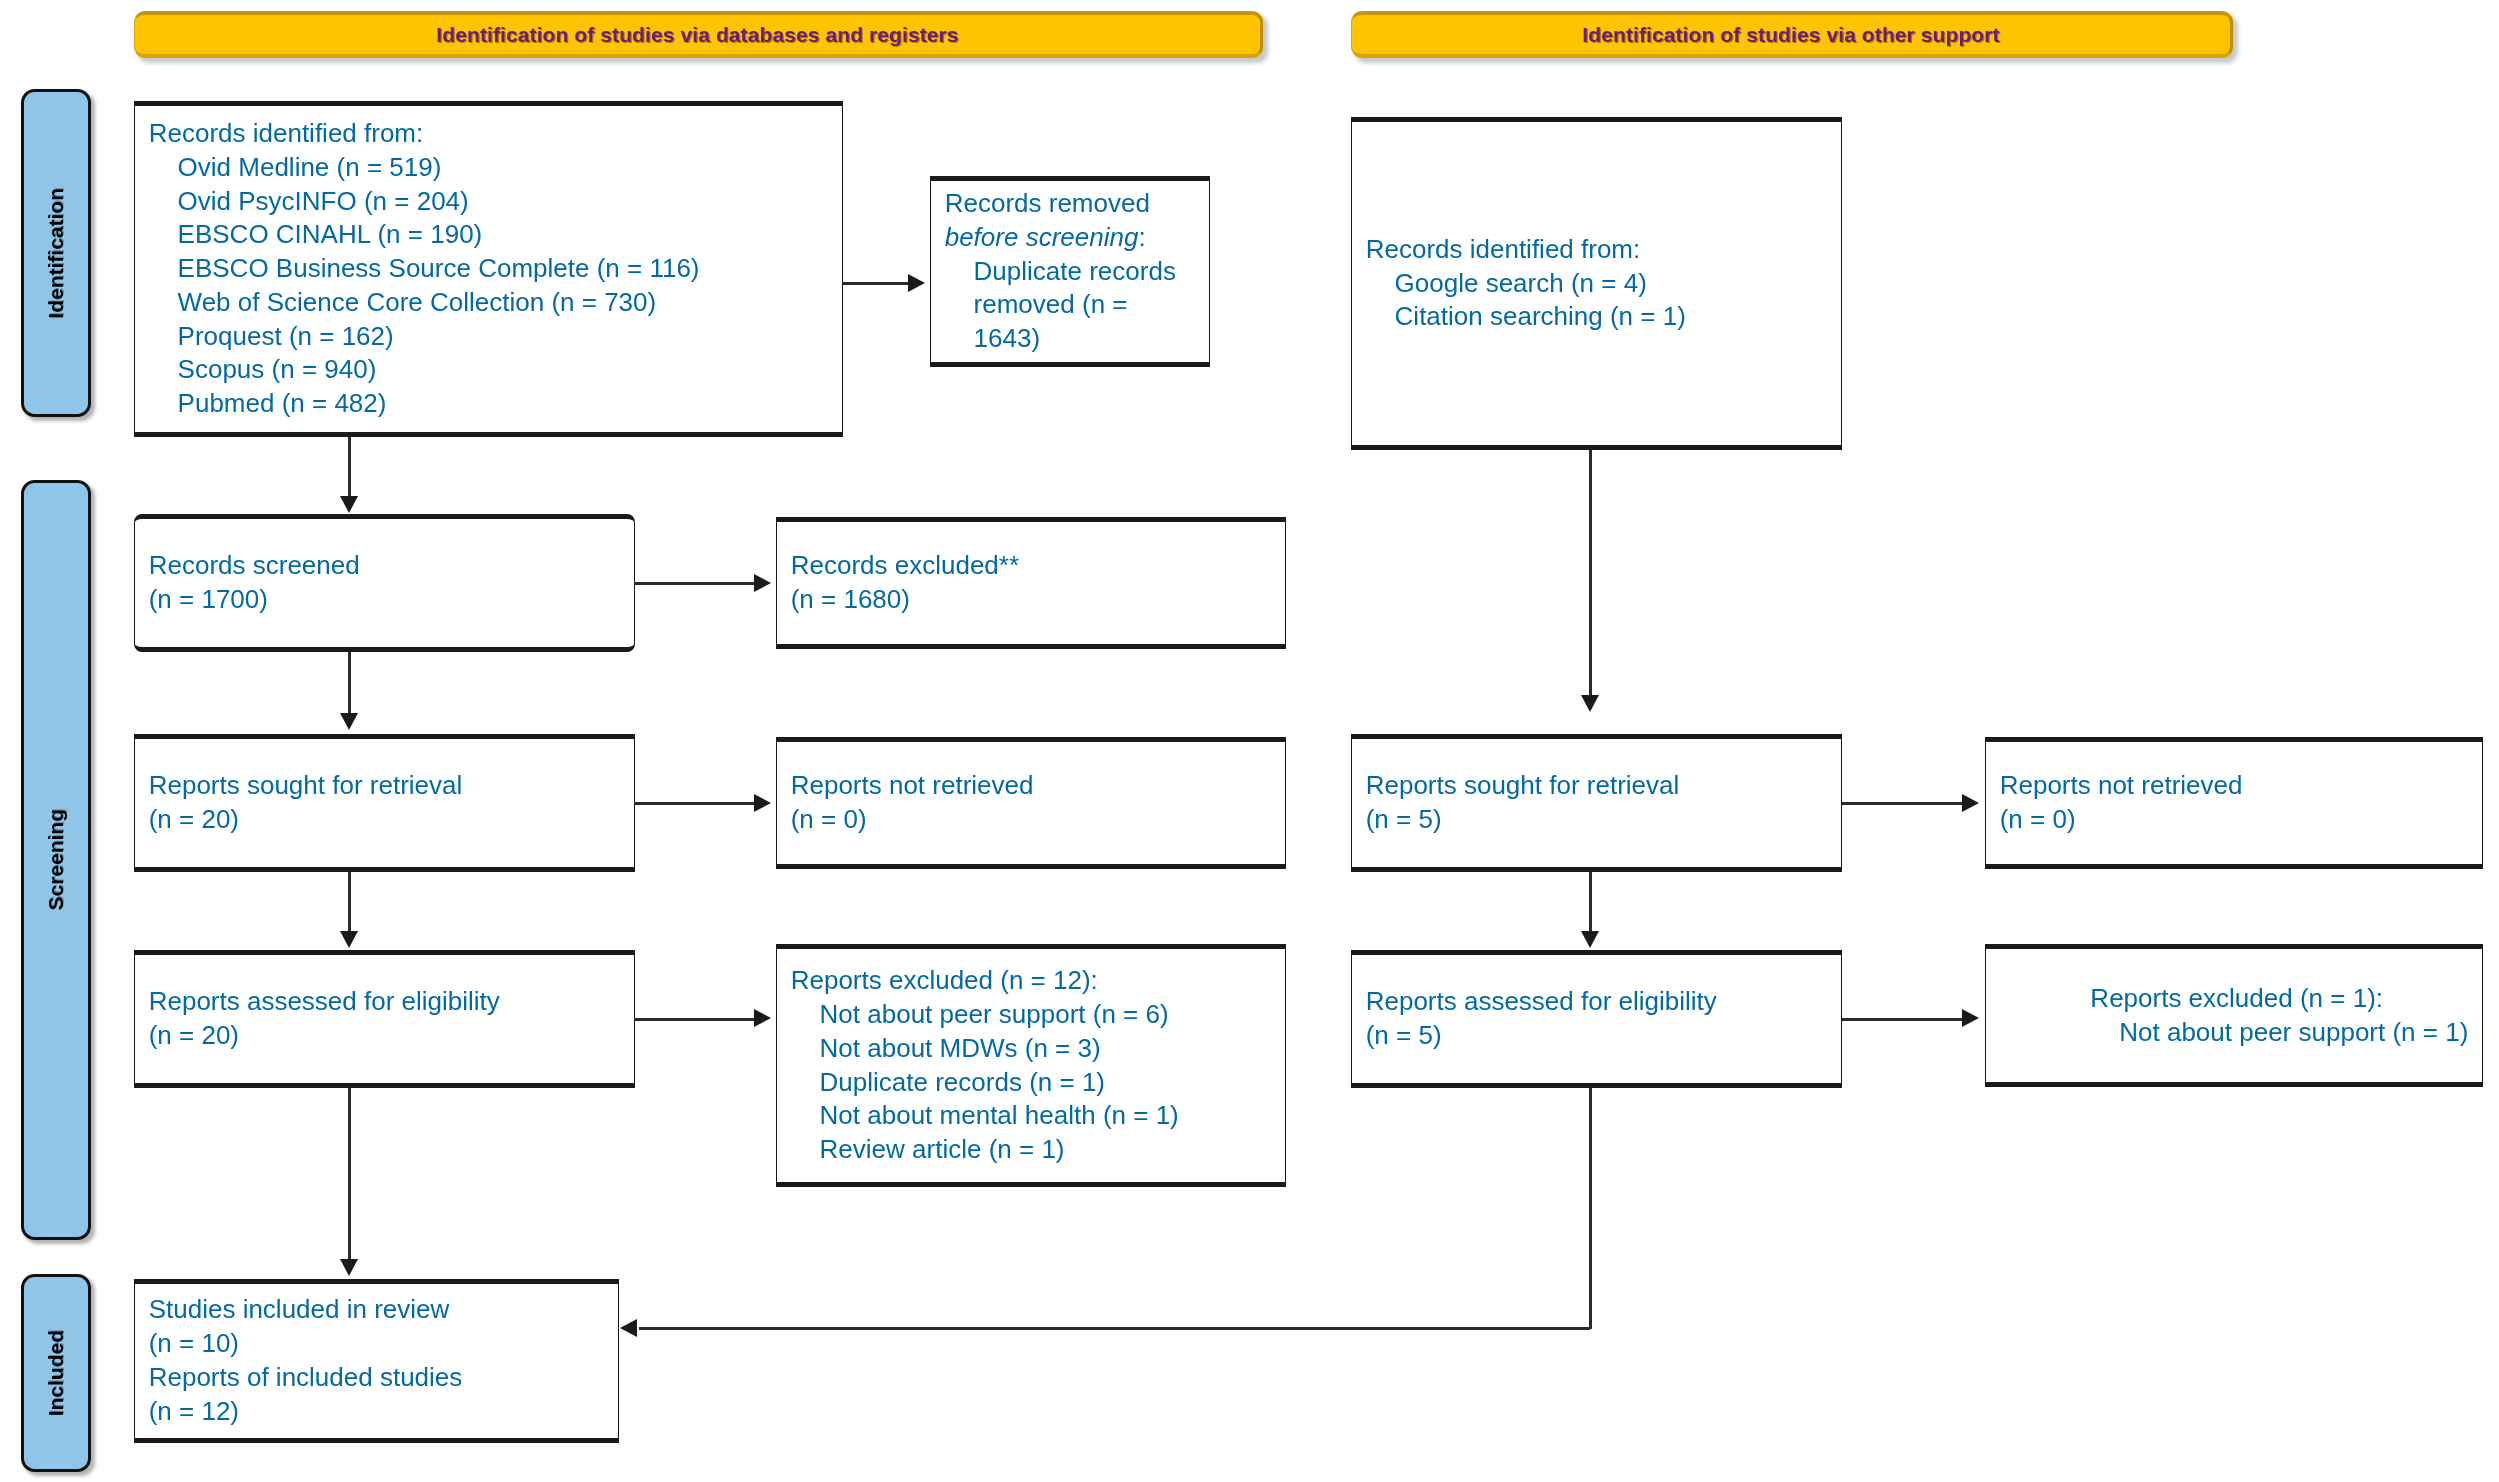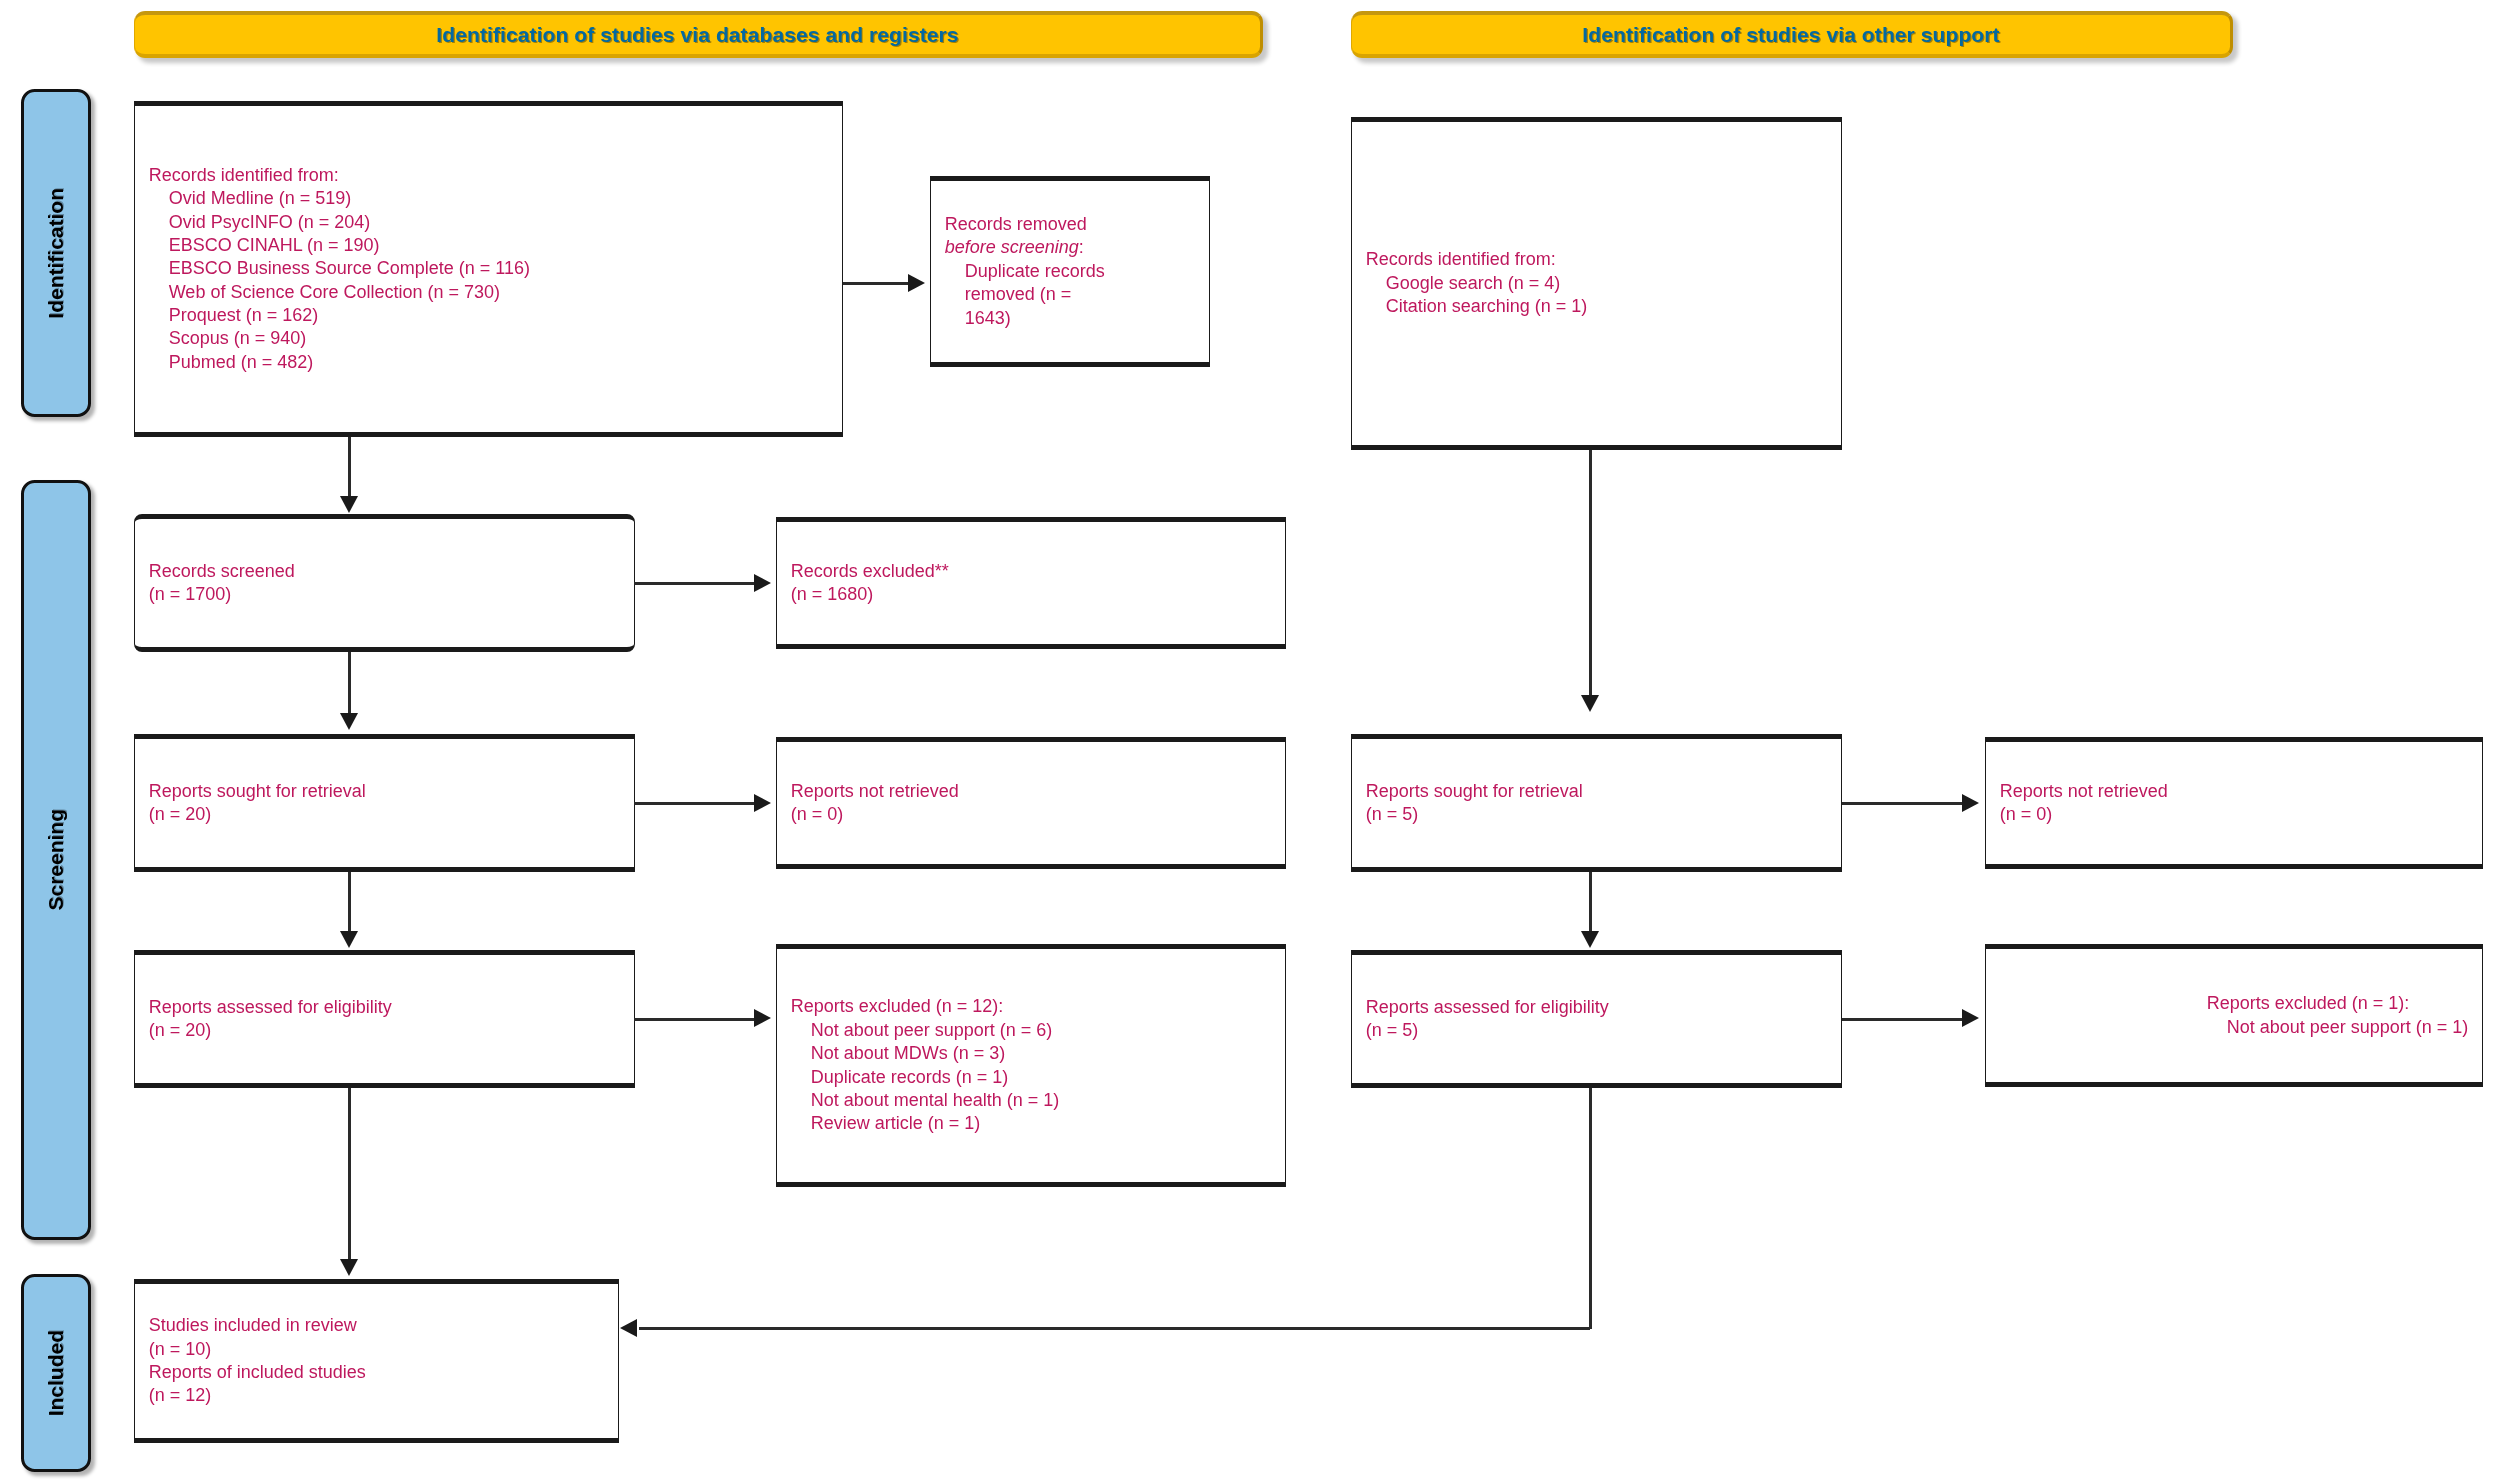--- a/index.html
+++ b/index.html
@@ -13,21 +13,21 @@
     border-radius:11.2px;
     border-top:4.4px solid #C5970F;
     border-left:1.9px solid #E0A800;
     border-right:3.7px solid #BF8E00;
     border-bottom:4.4px solid #D9A400;
     box-shadow:4.4px 4.4px 4.4px rgba(0,0,0,0.22);
     display:flex;align-items:center;justify-content:center;
     box-sizing:border-box;
   }
   .banner span{
-    font-weight:bold;color:#0369a1;font-size:21px;letter-spacing:0.1px;
+    font-weight:bold;color:#701a75;font-size:21px;letter-spacing:0.1px;
     text-shadow:1.2px 1.2px 0 rgba(0,0,0,0.35);
   }
 
   
   .sidetab{
     position:absolute;background:#8EC5E8;
     border:3.1px solid #111;border-radius:13.7px;
     box-shadow:3.7px 3.7px 3.7px rgba(0,0,0,0.30);
     display:flex;align-items:center;justify-content:center;
     box-sizing:border-box;
@@ -42,21 +42,21 @@
   
   .box{
     position:absolute;background:#fff;
     border:1.9px solid #1a1a1a;
     border-top-width:5.6px;border-bottom-width:5.6px;
     box-sizing:border-box;
     display:flex;align-items:center;
     padding:6.2px 13.7px;
   }
   .box .txt{
-    font-size:18px;line-height:1.30;color:#be185d;white-space:pre-wrap;
+    font-size:26px;line-height:1.30;color:#0369a1;white-space:pre-wrap;
   }
   .box .txt i{font-style:italic;}
 
   
   .vline{position:absolute;background:#2a2a2a;width:2.5px;}
   .hline{position:absolute;background:#2a2a2a;height:2.5px;}
   .arrow-down{
     position:absolute;width:0;height:0;
     border-left:9.3px solid transparent;border-right:9.3px solid transparent;
     border-top:17.4px solid #1a1a1a;

